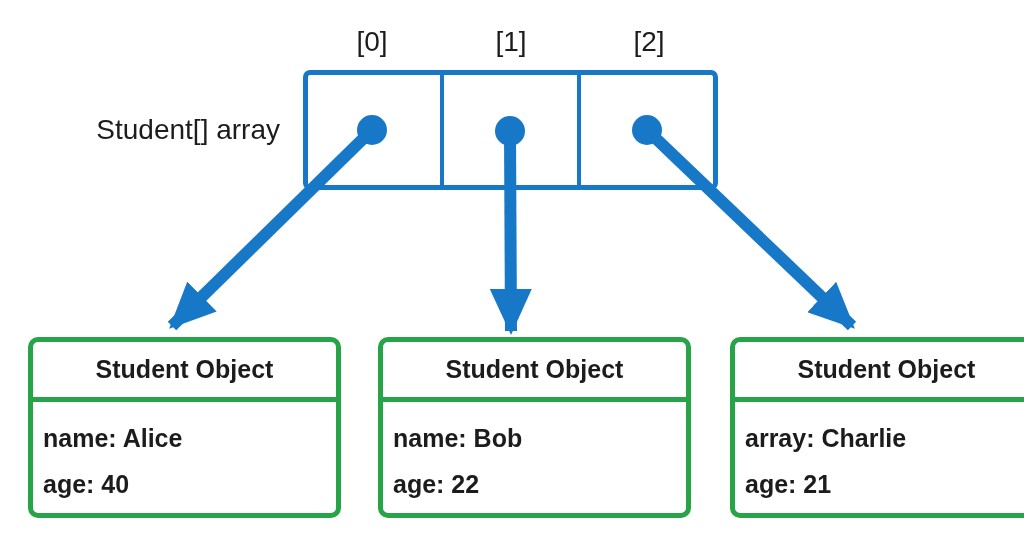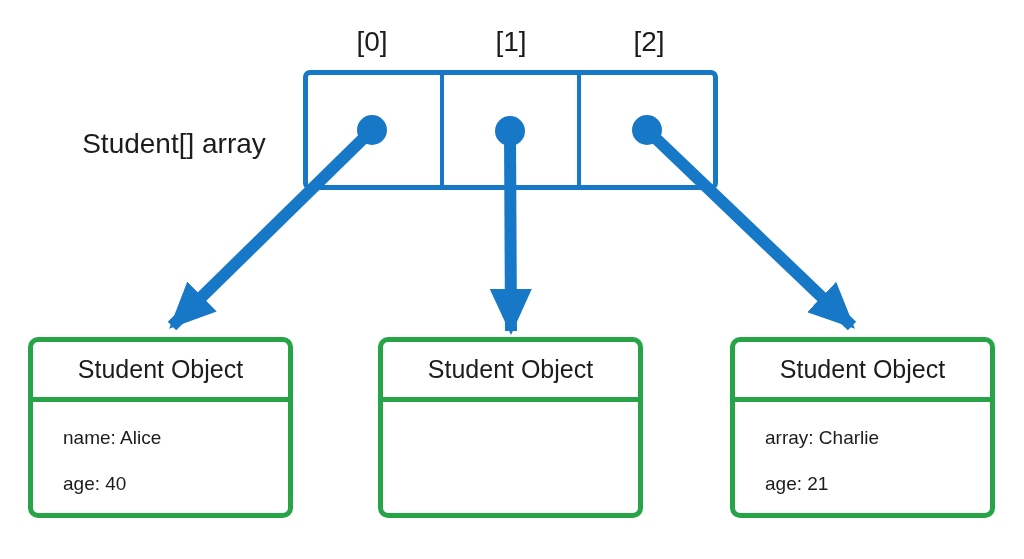--- a/index.html
+++ b/index.html
@@ -8,24 +8,24 @@
     width:1024px;height:559px;
     background:#ffffff;
     font-family:"Liberation Sans","DejaVu Sans",sans-serif;
     color:var(--text,#1c1c1c);
     overflow:hidden;
   }
 
   
   .array-label{
     position:absolute;
-    left:68px;top:128px;
+    left:68px;top:114px;
     width:212px;
     font-size:28px;
-    text-align:center;
+    text-align:right;
     white-space:nowrap;
   }
 
   
   .index-label{
     position:absolute;
     top:26px;
     width:138px;
     text-align:center;
     font-size:28px;
@@ -51,36 +51,37 @@
     pointer-events:none;
   }
   .ref-line{stroke:var(--blue,#1878c8);stroke-width:12;fill:none;}
   .ref-dot{fill:var(--blue,#1878c8);}
   .arrow-head{fill:var(--blue,#1878c8);}
 
   
   .object-box{
     position:absolute;
     top:337px;
-    width:265px;height:181px;
+    width:313px;height:181px;
     border:5px solid var(--green,#27a348);
     border-radius:10px;
     box-sizing:border-box;
     background:#ffffff;
+    font-weight:bold;
   }
   .box0{left:28px;} .box1{left:378px;} .box2{left:730px;}
   .object-header{
     height:55px;
     border-bottom:5px solid var(--green,#27a348);
     display:flex;align-items:center;justify-content:center;
     font-size:25px;
   }
   .object-body{
-    padding:13px 0 0 30px;
-    font-size:19px;
+    padding:13px 0 0 10px;
+    font-size:25px;
     line-height:46px;
   }
 </style>
 </head>
 <body>
 
 <div id="canvas">
 
   <div class="array-label">Student[] array</div>
 
@@ -114,20 +115,22 @@
     <div class="object-header">Student Object</div>
     <div class="object-body">
       <div>name: Alice</div>
       <div>age: 40</div>
     </div>
   </div>
 
   <div class="object-box box1">
     <div class="object-header">Student Object</div>
     <div class="object-body">
+      <div>name: Bob</div>
+      <div>age: 22</div>
     </div>
   </div>
 
   <div class="object-box box2">
     <div class="object-header">Student Object</div>
     <div class="object-body">
       <div>array: Charlie</div>
       <div>age: 21</div>
     </div>
   </div>

